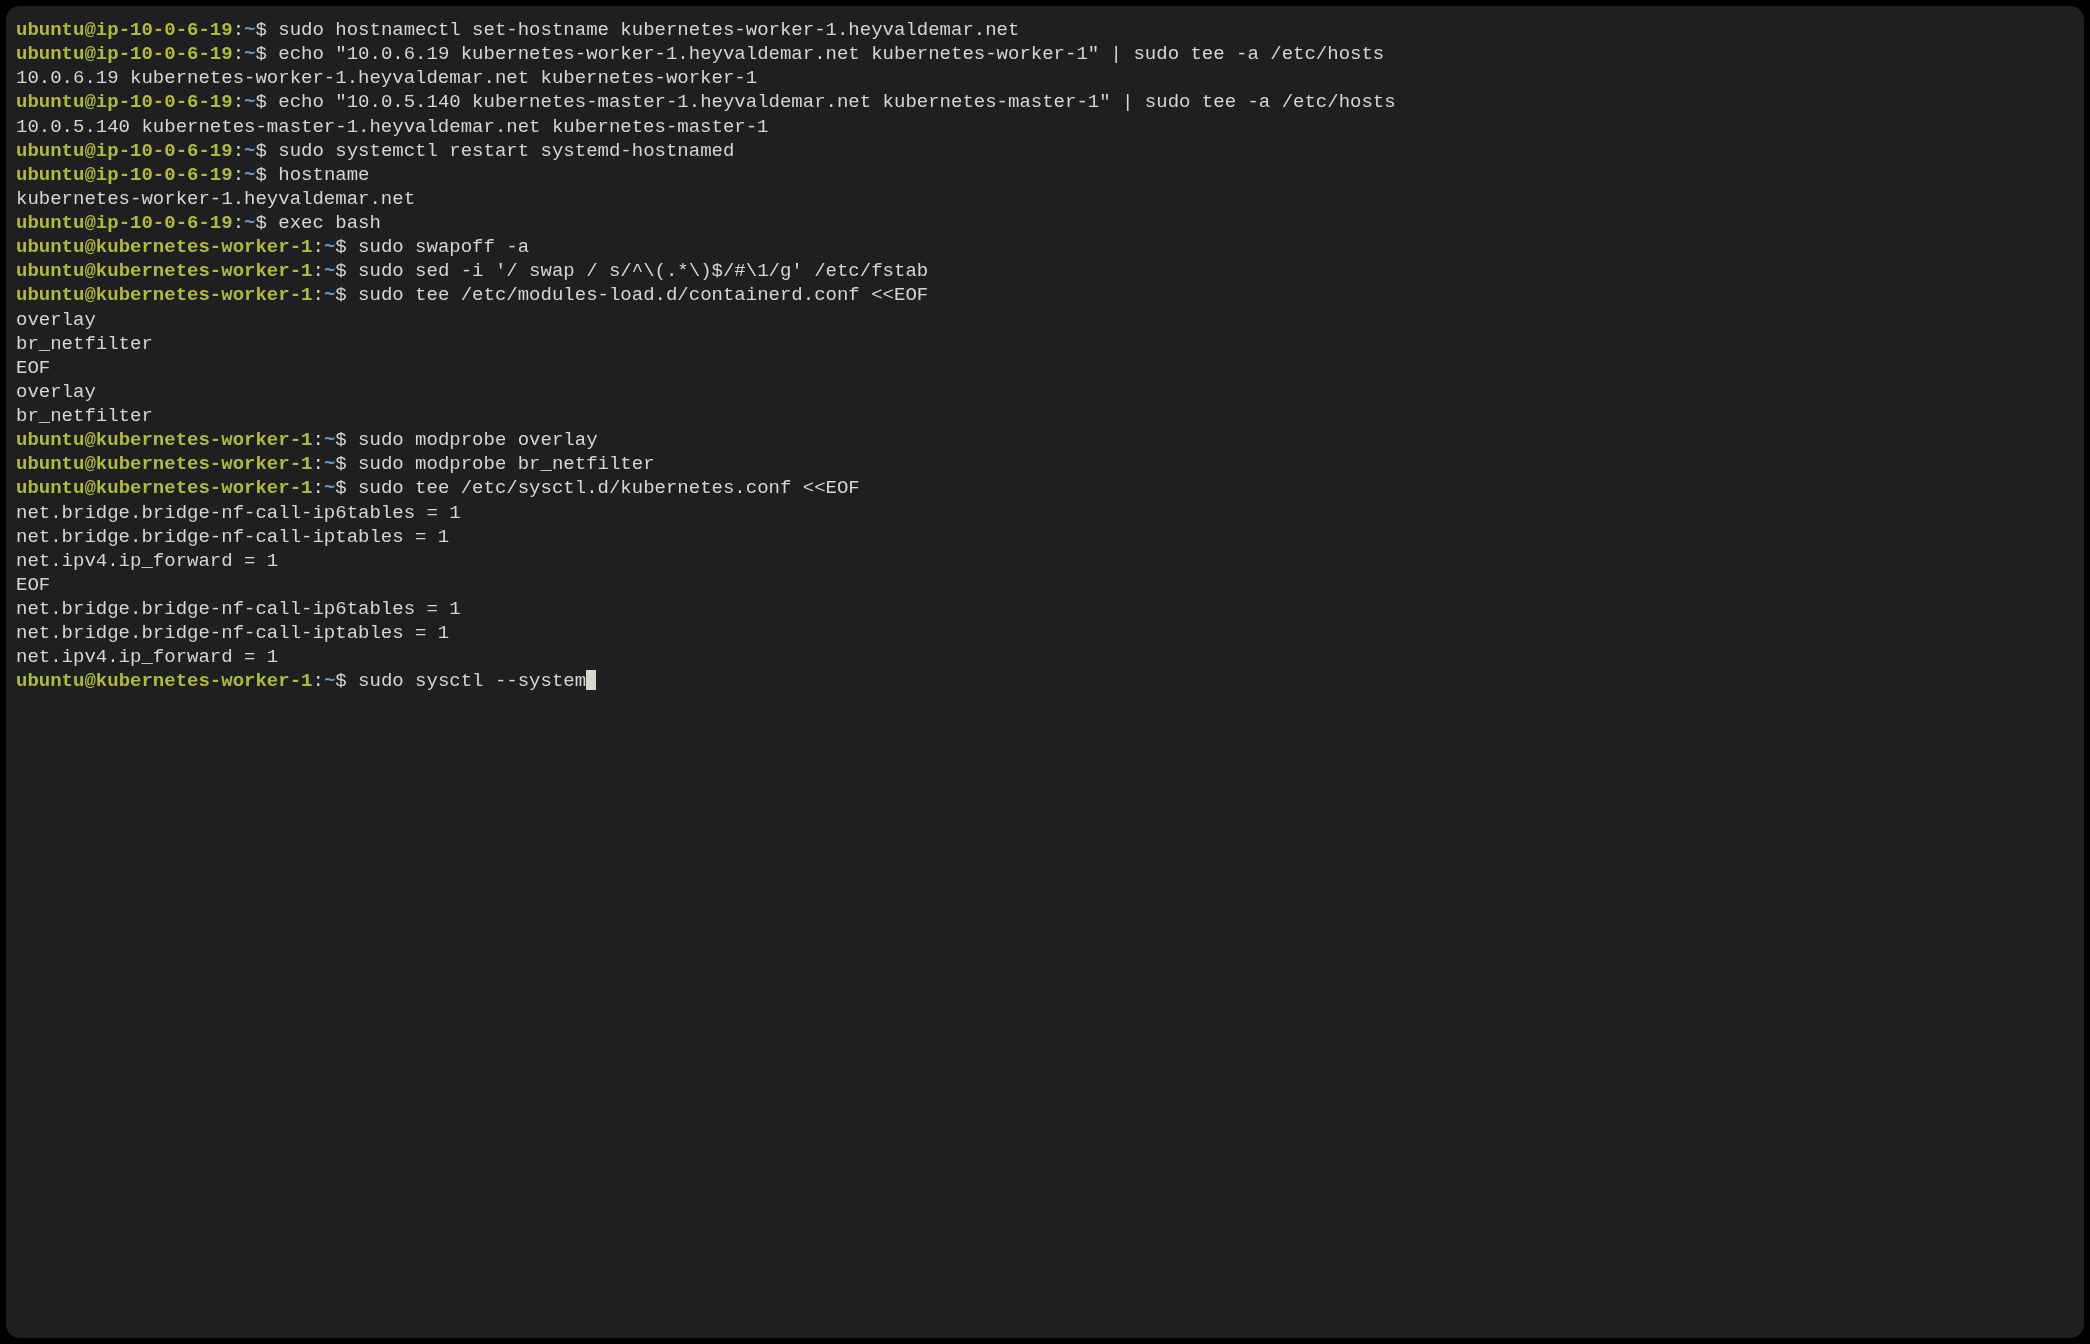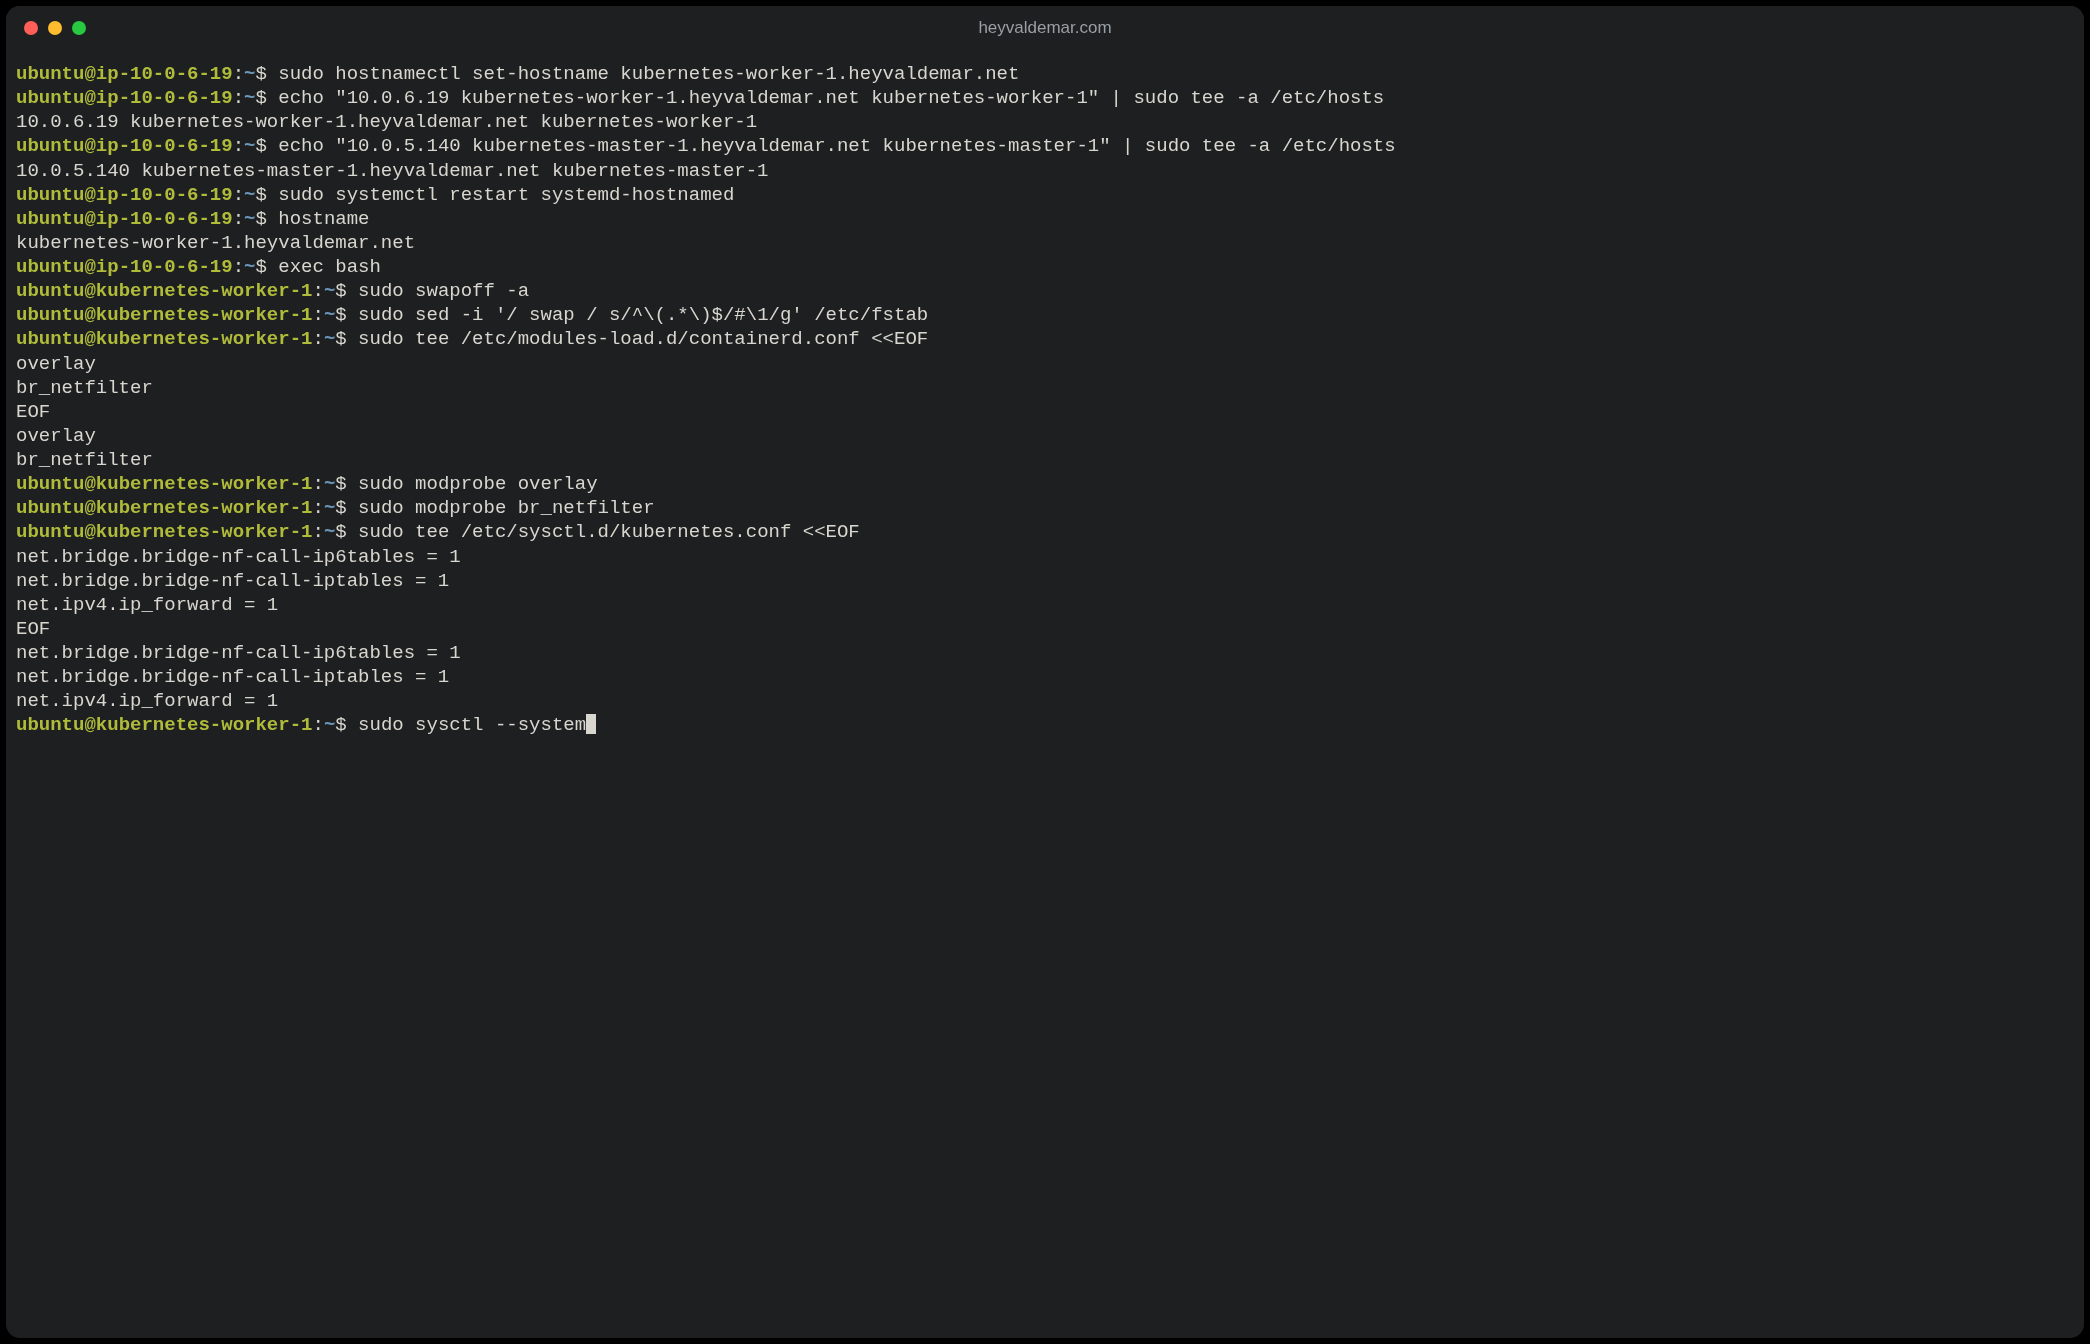--- a/index.html
+++ b/index.html
@@ -72,22 +72,14 @@
     height: 20px;
     background: #d9d6cf;
     vertical-align: text-bottom;
     margin-bottom: 2px;
   }
 </style>
 </head>
 <body>
 
 <div class="window">
-  <div class="titlebar">
-    <div class="traffic-lights">
-      <div class="tl red"></div>
-      <div class="tl yellow"></div>
-      <div class="tl green"></div>
-    </div>
-    <div class="title">heyvaldemar.com</div>
-  </div>
   <div class="term" id="term"><span class="line"><span><span class="user">ubuntu</span><span class="user">@</span><span class="host">ip-10-0-6-19</span><span class="out">:</span><span class="path">~</span><span class="dollar">$ </span></span><span class="cmd">sudo hostnamectl set-hostname kubernetes-worker-1.heyvaldemar.net</span></span><span class="line"><span><span class="user">ubuntu</span><span class="user">@</span><span class="host">ip-10-0-6-19</span><span class="out">:</span><span class="path">~</span><span class="dollar">$ </span></span><span class="cmd">echo "10.0.6.19 kubernetes-worker-1.heyvaldemar.net kubernetes-worker-1" | sudo tee -a /etc/hosts</span></span><span class="line"><span class="out">10.0.6.19 kubernetes-worker-1.heyvaldemar.net kubernetes-worker-1</span></span><span class="line"><span><span class="user">ubuntu</span><span class="user">@</span><span class="host">ip-10-0-6-19</span><span class="out">:</span><span class="path">~</span><span class="dollar">$ </span></span><span class="cmd">echo "10.0.5.140 kubernetes-master-1.heyvaldemar.net kubernetes-master-1" | sudo tee -a /etc/hosts</span></span><span class="line"><span class="out">10.0.5.140 kubernetes-master-1.heyvaldemar.net kubernetes-master-1</span></span><span class="line"><span><span class="user">ubuntu</span><span class="user">@</span><span class="host">ip-10-0-6-19</span><span class="out">:</span><span class="path">~</span><span class="dollar">$ </span></span><span class="cmd">sudo systemctl restart systemd-hostnamed</span></span><span class="line"><span><span class="user">ubuntu</span><span class="user">@</span><span class="host">ip-10-0-6-19</span><span class="out">:</span><span class="path">~</span><span class="dollar">$ </span></span><span class="cmd">hostname</span></span><span class="line"><span class="out">kubernetes-worker-1.heyvaldemar.net</span></span><span class="line"><span><span class="user">ubuntu</span><span class="user">@</span><span class="host">ip-10-0-6-19</span><span class="out">:</span><span class="path">~</span><span class="dollar">$ </span></span><span class="cmd">exec bash</span></span><span class="line"><span><span class="user">ubuntu</span><span class="user">@</span><span class="host">kubernetes-worker-1</span><span class="out">:</span><span class="path">~</span><span class="dollar">$ </span></span><span class="cmd">sudo swapoff -a</span></span><span class="line"><span><span class="user">ubuntu</span><span class="user">@</span><span class="host">kubernetes-worker-1</span><span class="out">:</span><span class="path">~</span><span class="dollar">$ </span></span><span class="cmd">sudo sed -i '/ swap / s/^\(.*\)$/#\1/g' /etc/fstab</span></span><span class="line"><span><span class="user">ubuntu</span><span class="user">@</span><span class="host">kubernetes-worker-1</span><span class="out">:</span><span class="path">~</span><span class="dollar">$ </span></span><span class="cmd">sudo tee /etc/modules-load.d/containerd.conf &lt;&lt;EOF</span></span><span class="line"><span class="out">overlay</span></span><span class="line"><span class="out">br_netfilter</span></span><span class="line"><span class="out">EOF</span></span><span class="line"><span class="out">overlay</span></span><span class="line"><span class="out">br_netfilter</span></span><span class="line"><span><span class="user">ubuntu</span><span class="user">@</span><span class="host">kubernetes-worker-1</span><span class="out">:</span><span class="path">~</span><span class="dollar">$ </span></span><span class="cmd">sudo modprobe overlay</span></span><span class="line"><span><span class="user">ubuntu</span><span class="user">@</span><span class="host">kubernetes-worker-1</span><span class="out">:</span><span class="path">~</span><span class="dollar">$ </span></span><span class="cmd">sudo modprobe br_netfilter</span></span><span class="line"><span><span class="user">ubuntu</span><span class="user">@</span><span class="host">kubernetes-worker-1</span><span class="out">:</span><span class="path">~</span><span class="dollar">$ </span></span><span class="cmd">sudo tee /etc/sysctl.d/kubernetes.conf &lt;&lt;EOF</span></span><span class="line"><span class="out">net.bridge.bridge-nf-call-ip6tables = 1</span></span><span class="line"><span class="out">net.bridge.bridge-nf-call-iptables = 1</span></span><span class="line"><span class="out">net.ipv4.ip_forward = 1</span></span><span class="line"><span class="out">EOF</span></span><span class="line"><span class="out">net.bridge.bridge-nf-call-ip6tables = 1</span></span><span class="line"><span class="out">net.bridge.bridge-nf-call-iptables = 1</span></span><span class="line"><span class="out">net.ipv4.ip_forward = 1</span></span><span class="line"><span><span class="user">ubuntu</span><span class="user">@</span><span class="host">kubernetes-worker-1</span><span class="out">:</span><span class="path">~</span><span class="dollar">$ </span></span><span class="cmd">sudo sysctl --system</span><span class="cursor"></span></span></div>
 </div>
 
 </body></html>

